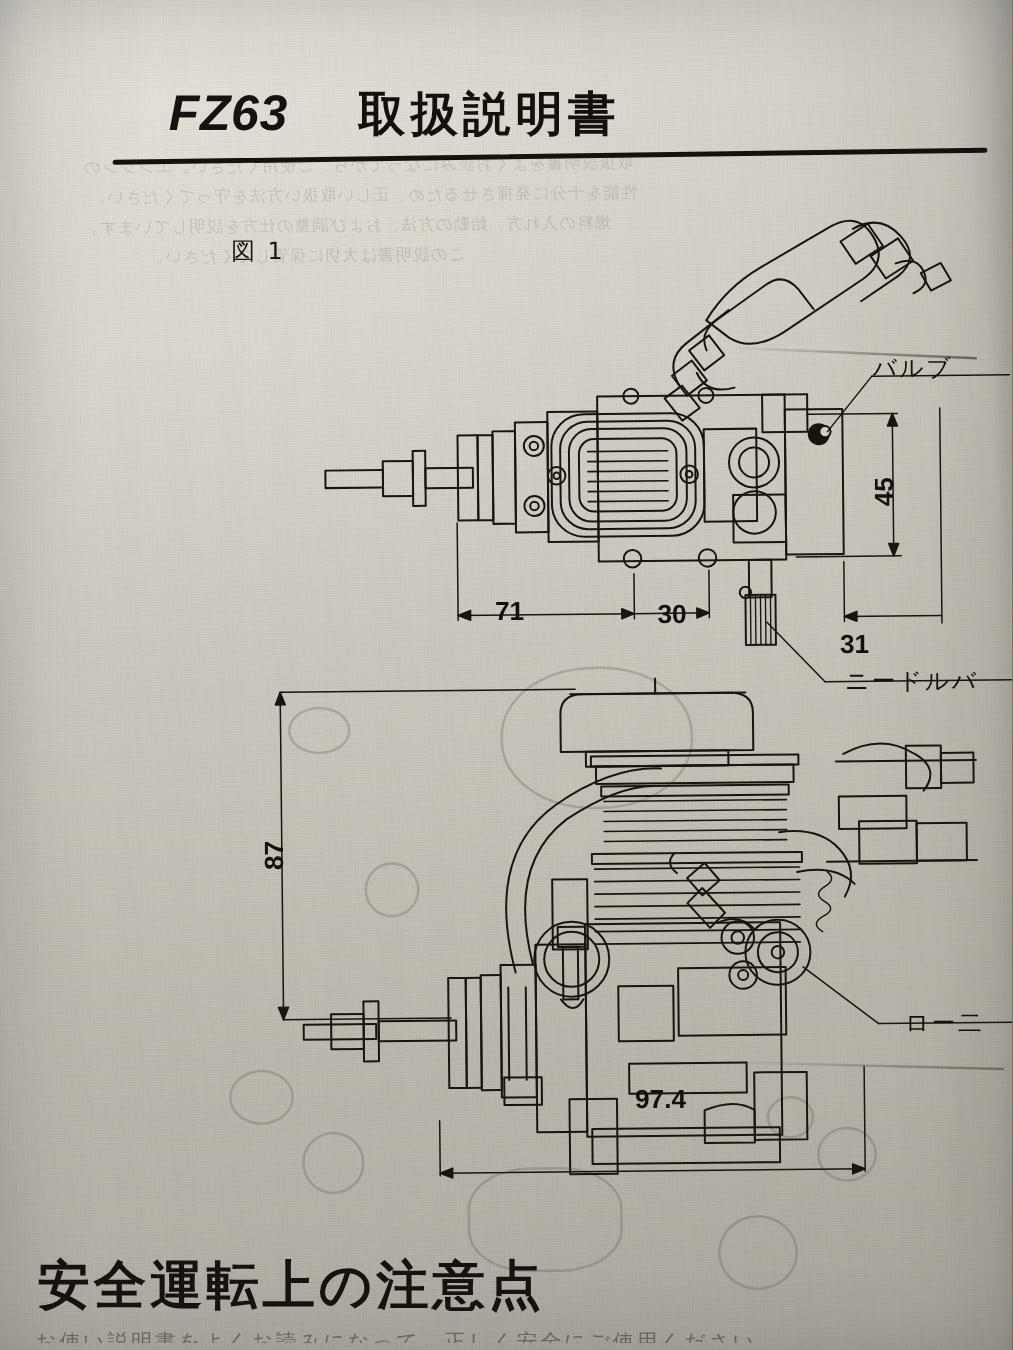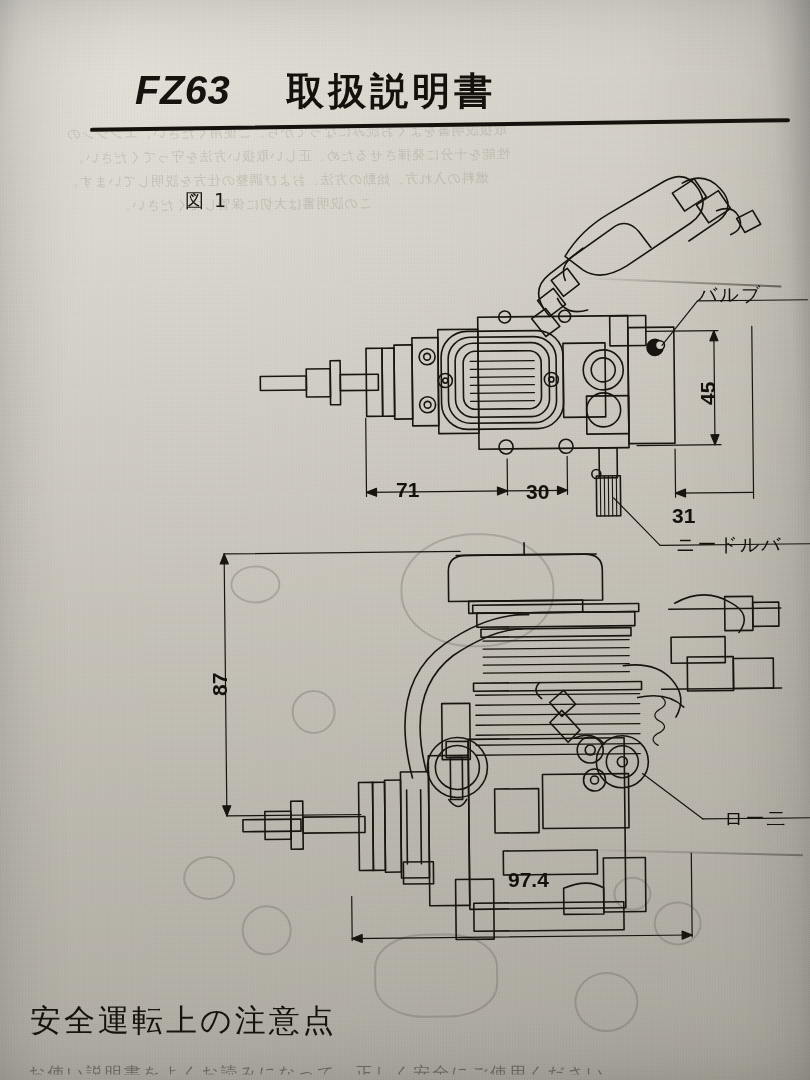--- a/index.html
+++ b/index.html
@@ -68,21 +68,21 @@
   
   .draw{position:absolute;left:0;top:0;width:810px;height:1080px;pointer-events:none;}
 
   
   .callout{position:absolute;font-family:"DejaVu Sans",sans-serif;font-size:19px;color:#14110d;
     letter-spacing:2px;white-space:nowrap;}
   .dim{position:absolute;font-family:"Liberation Sans",sans-serif;font-size:21px;font-weight:700;color:#14110d;}
   .dim.vert{transform:rotate(-90deg);transform-origin:left top;}
 
   
-  .section-head{position:absolute;left:30px;top:1000px;font-size:31px;font-weight:400;color:#16130f;
+  .section-head{position:absolute;left:30px;top:1000px;font-size:42px;font-weight:700;color:#16130f;
     font-family:"DejaVu Sans",sans-serif;letter-spacing:3px;}
   .clipline{position:absolute;left:28px;top:1062px;font-size:17px;color:#3b362d;opacity:.55;
     font-family:"DejaVu Sans",sans-serif;letter-spacing:2px;white-space:nowrap;
     clip-path:inset(0 0 46% 0);}
 
   
   .bleed-blob{position:absolute;border:2px solid rgba(105,100,92,.30);border-radius:50%;}
 </style>
 </head>
 <body>

